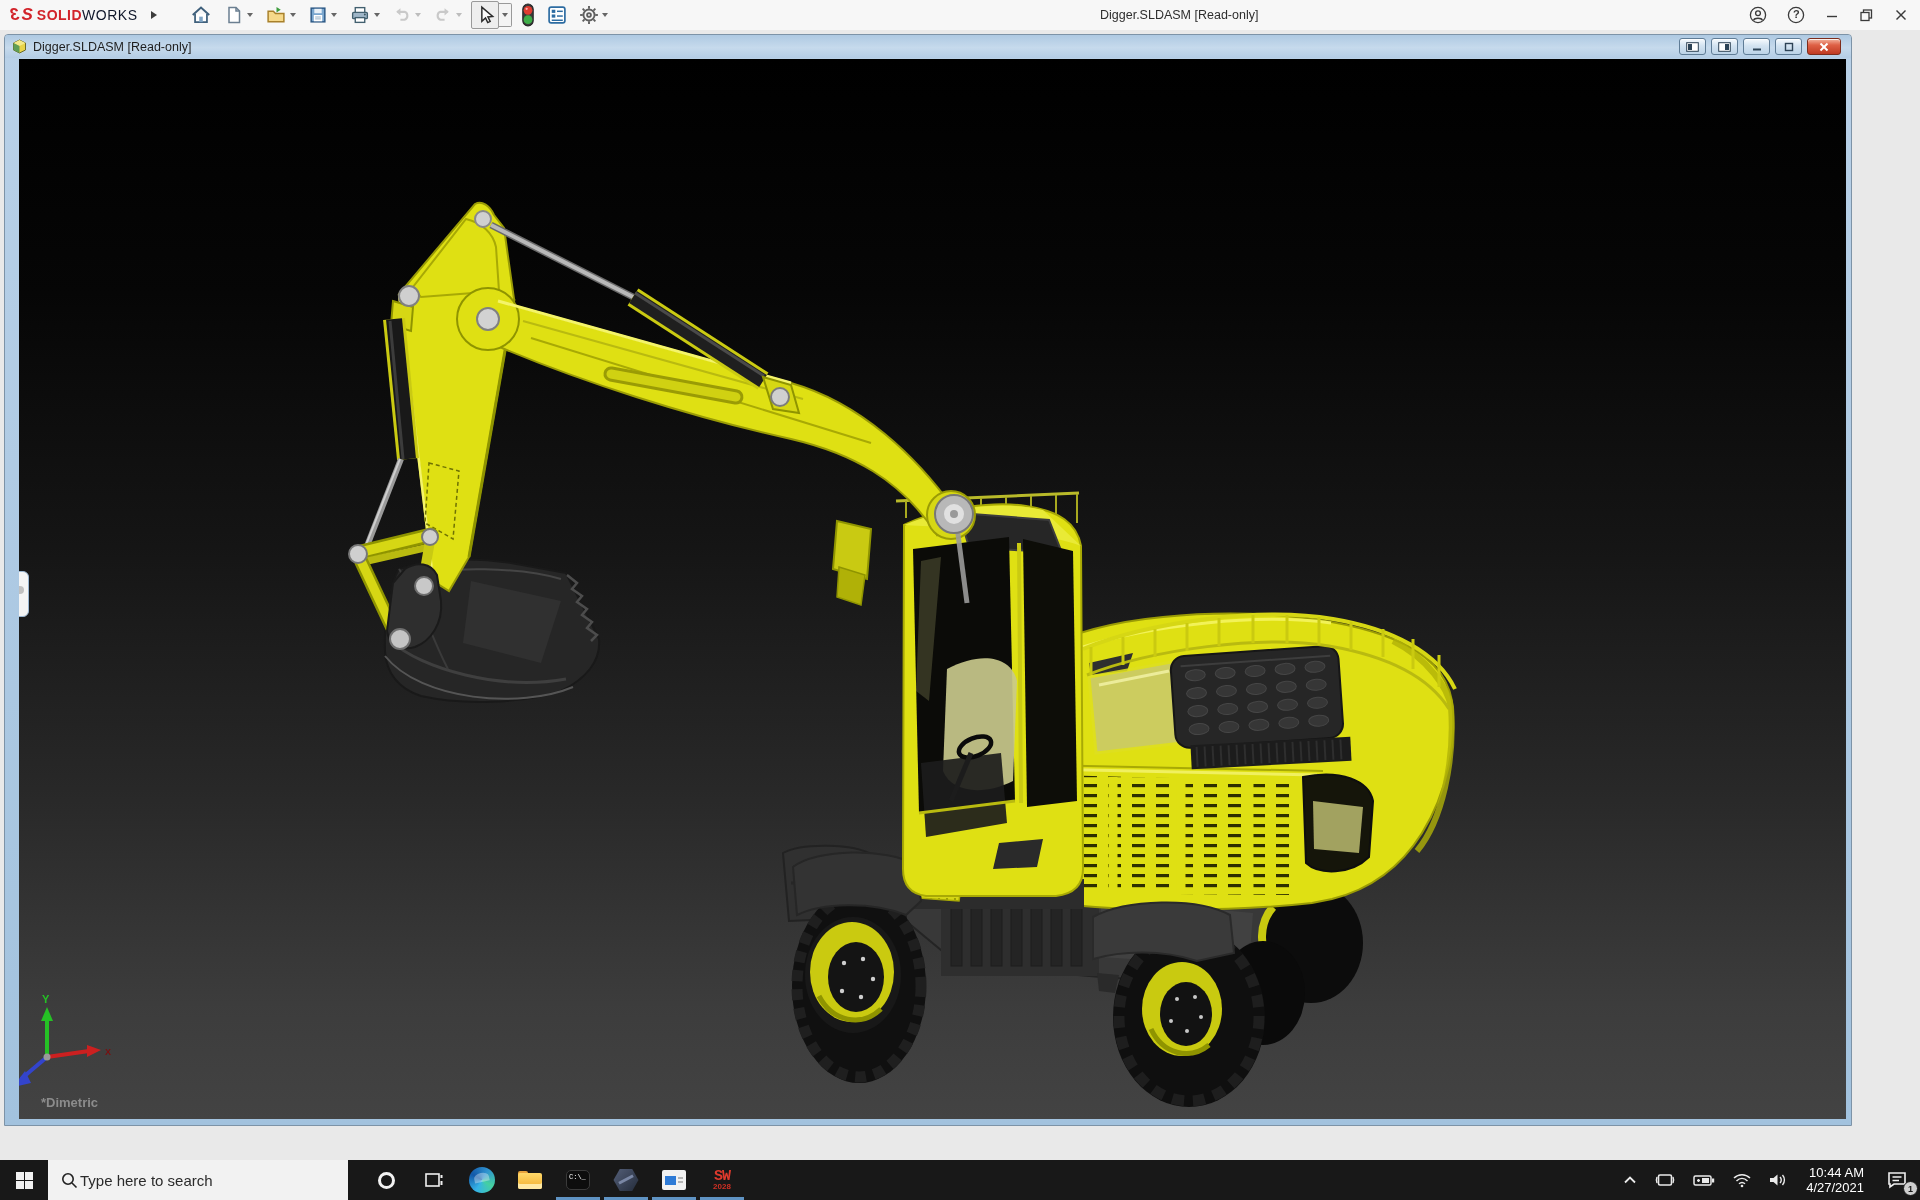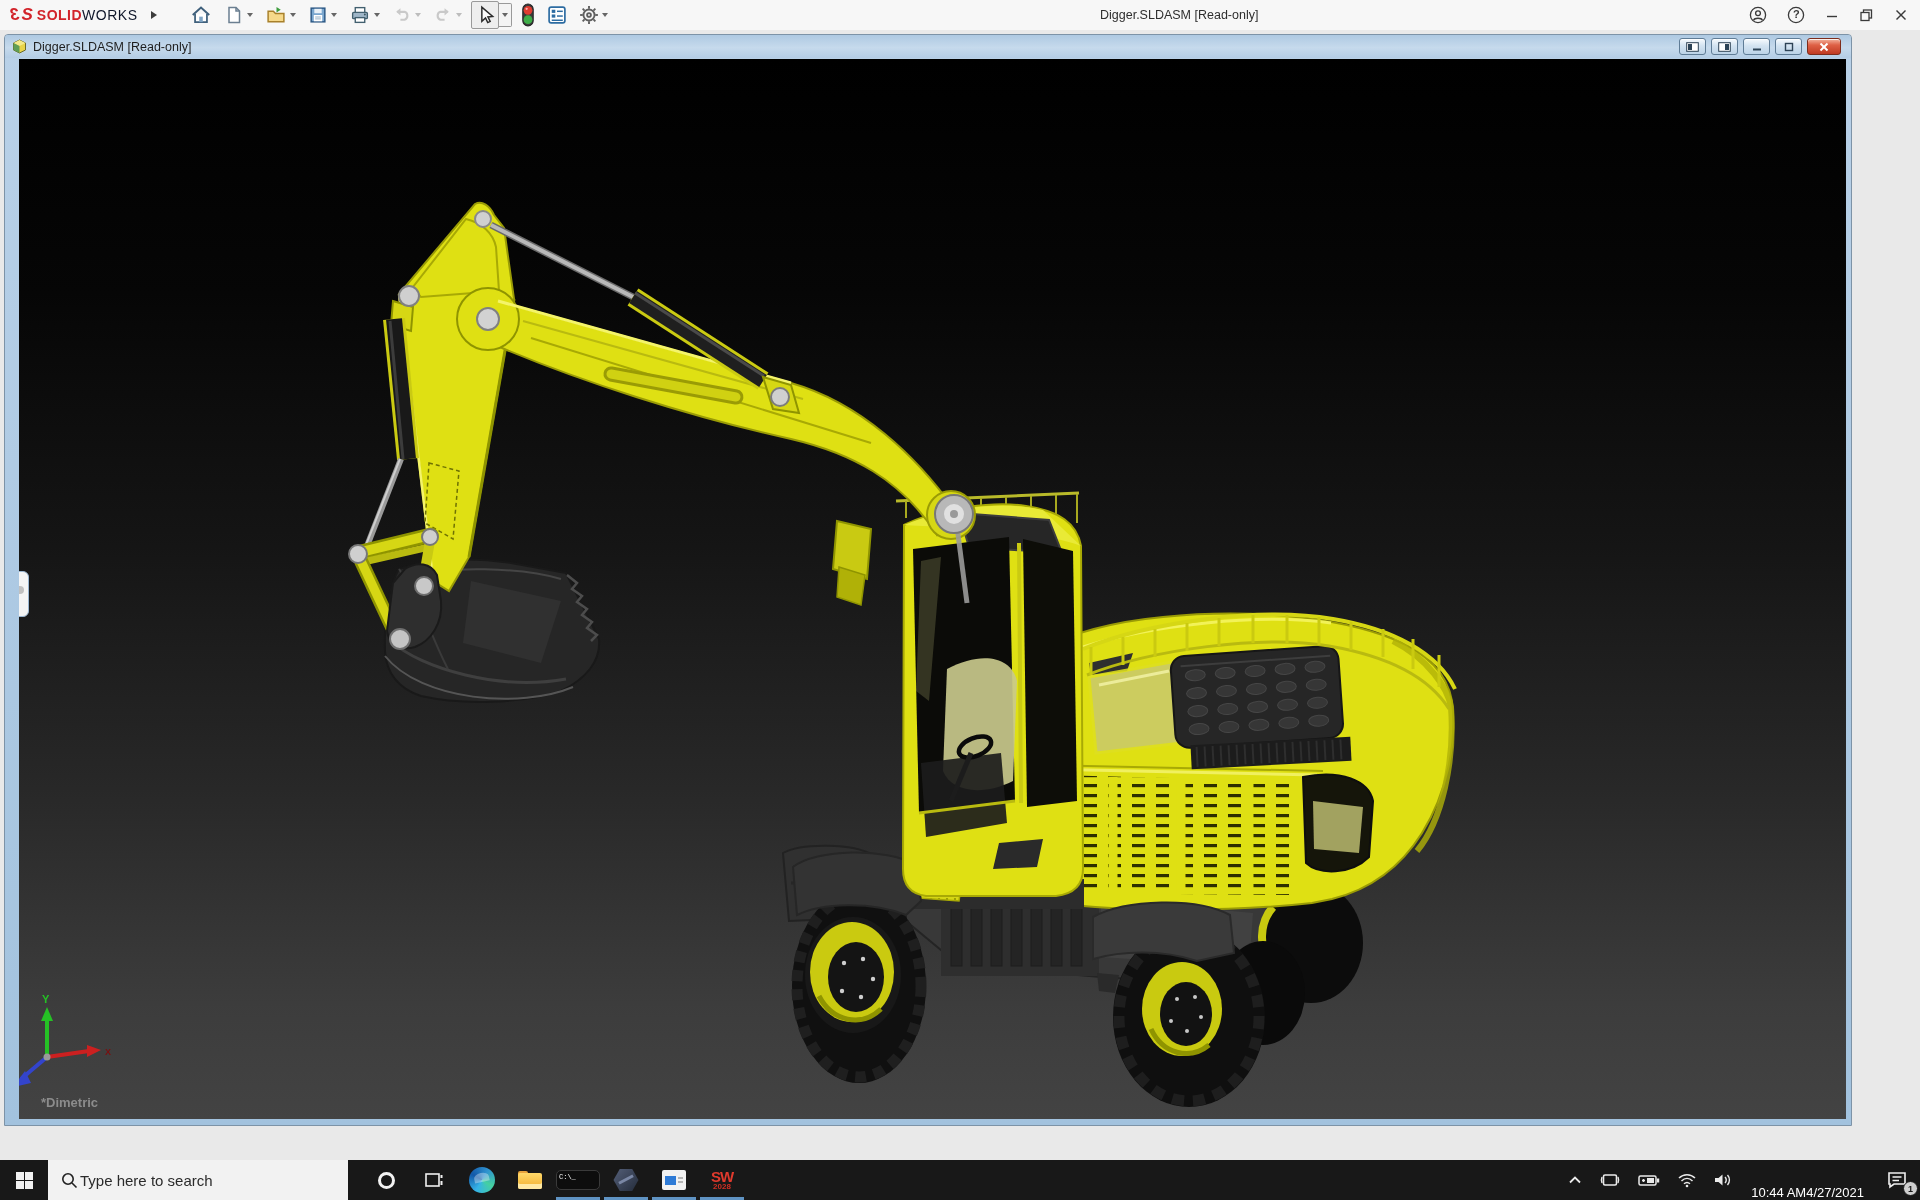--- a/index.html
+++ b/index.html
@@ -47,40 +47,40 @@
   .taskbar { position:absolute; left:0; top:1160px; width:1920px; height:40px; background:#181818;
     display:flex; align-items:stretch; }
   .tb-cell { width:48px; display:flex; align-items:center; justify-content:center; position:relative; }
   .tb-search { width:300px; background:#f2f2f2; display:flex; align-items:center; padding-left:13px; gap:2px; }
   .tb-search input { border:none; outline:none; background:transparent; font-size:15px; color:#191919; width:230px;
     font-family:"Liberation Sans", sans-serif; }
   .tb-search input::placeholder { color:#2b2b2b; opacity:1; }
   .run-bar { position:absolute; bottom:0; left:2px; width:44px; height:3px; background:#5f93c3; }
   .cortana-ring { width:17px; height:17px; border:3px solid #f2f2f2; border-radius:50%; }
   .sw-app { display:flex; flex-direction:column; align-items:center; line-height:1; }
-  .sw-app .sw-txt { font-size:15px; font-weight:900; color:#e03a2d; letter-spacing:-1px; }
+  .sw-app .sw-txt { font-size:15px; font-weight:900; color:#e03a2d; letter-spacing:-1px;font-family:Liberation Mono, monospace; }
   .sw-app .sw-year { font-size:8px; font-weight:700; color:#cf2f23; margin-top:-1px; }
   .tray { margin-left:auto; display:flex; align-items:stretch; }
   .tray-cell { display:flex; align-items:center; justify-content:center; padding:0 8px; }
-  .clock { display:flex; justify-content:center; align-items:flex-end;
+  .clock { display:flex; flex-direction:column; justify-content:center; align-items:flex-end;
     color:#fff; font-size:13px; line-height:15px; padding:0 10px; }
   .notif { position:relative; }
   .badge { position:absolute; right:2px; bottom:4px; width:15px; height:15px; border-radius:50%;
     background:#cfcfcf; border:1.5px solid #181818; color:#1a1a1a; font-size:9px; font-weight:700;
     display:flex; align-items:center; justify-content:center; }
 
   .hexagon { width:26px; height:24px; background:linear-gradient(135deg,#55607a,#222a38);
     clip-path:polygon(26% 4%, 74% 4%, 98% 50%, 74% 96%, 26% 96%, 2% 50%); position:relative; }
   .hexagon::after { content:""; position:absolute; left:5px; top:10px; width:16px; height:3px;
     background:#7a87a5; transform:rotate(-28deg); }
   .winapp { width:24px; height:20px; background:#f2f2f2; border-radius:2px; position:relative; }
   .winapp::before { content:""; position:absolute; left:3px; top:6px; width:11px; height:9px; background:#2f7bd6; }
   .winapp::after { content:""; position:absolute; left:16px; top:7px; width:5px; height:2px; background:#b5b5b5;
     box-shadow:0 4px 0 #b5b5b5; }
-  .cmdbox { width:44px; height:20px; background:#0d0d0d; border:1px solid #3a3a3a; border-radius:5px;
+  .cmdbox { width:24px; height:20px; background:#0d0d0d; border:1px solid #3a3a3a; border-radius:5px;
     color:#fff; font-family:"Liberation Mono", monospace; font-size:7px; padding:2px 0 0 2px; }
   .folder { width:24px; height:18px; position:relative; }
   .folder::before { content:""; position:absolute; left:0; top:0; width:10px; height:5px; background:#e8a33d; border-radius:2px 2px 0 0; }
   .folder::after { content:""; position:absolute; left:0; top:2px; width:24px; height:16px;
     background:linear-gradient(#ffd96a,#f2ae2e); border-radius:2px; box-shadow:inset 0 -5px 0 #ffe9a4; }
   .edge-circle { width:26px; height:26px; border-radius:50%;
     background:conic-gradient(from 210deg, #35b3e8, #1258a8 90deg, #2f93d0 180deg, #45d0a0 270deg, #35b3e8);
     position:relative; }
   .edge-circle::after { content:""; position:absolute; left:5px; top:6px; width:15px; height:9px;
     border-radius:50% 50% 0 0; background:rgba(255,255,255,.35); transform:rotate(-12deg); }

